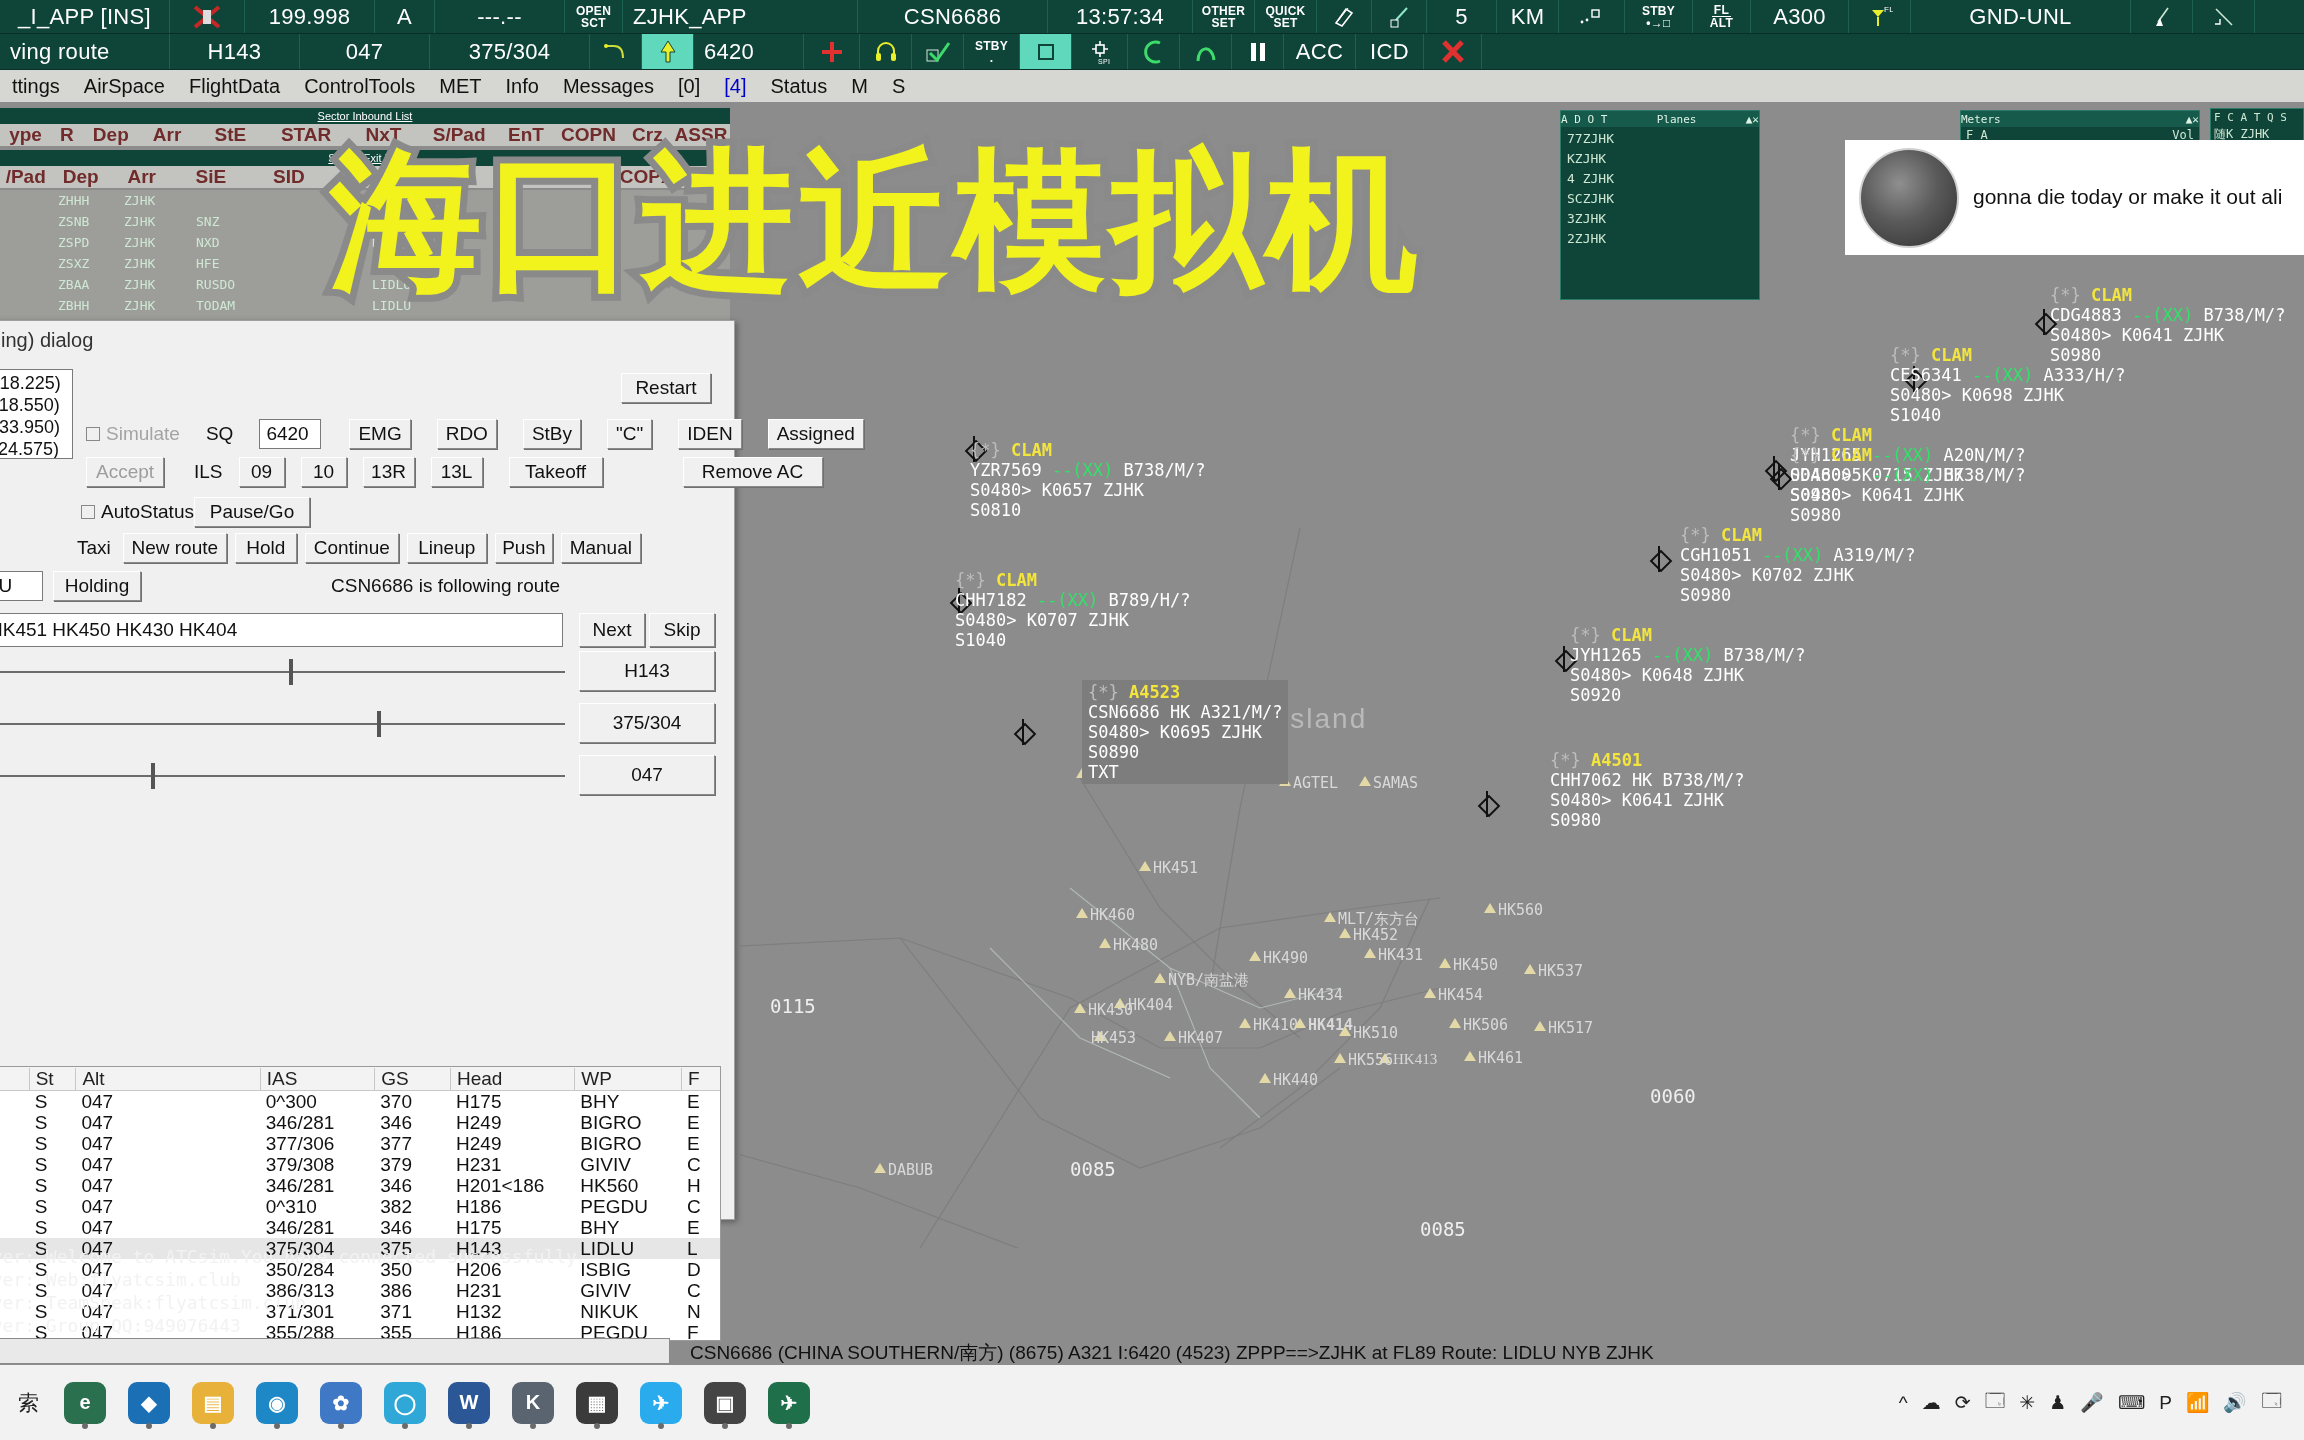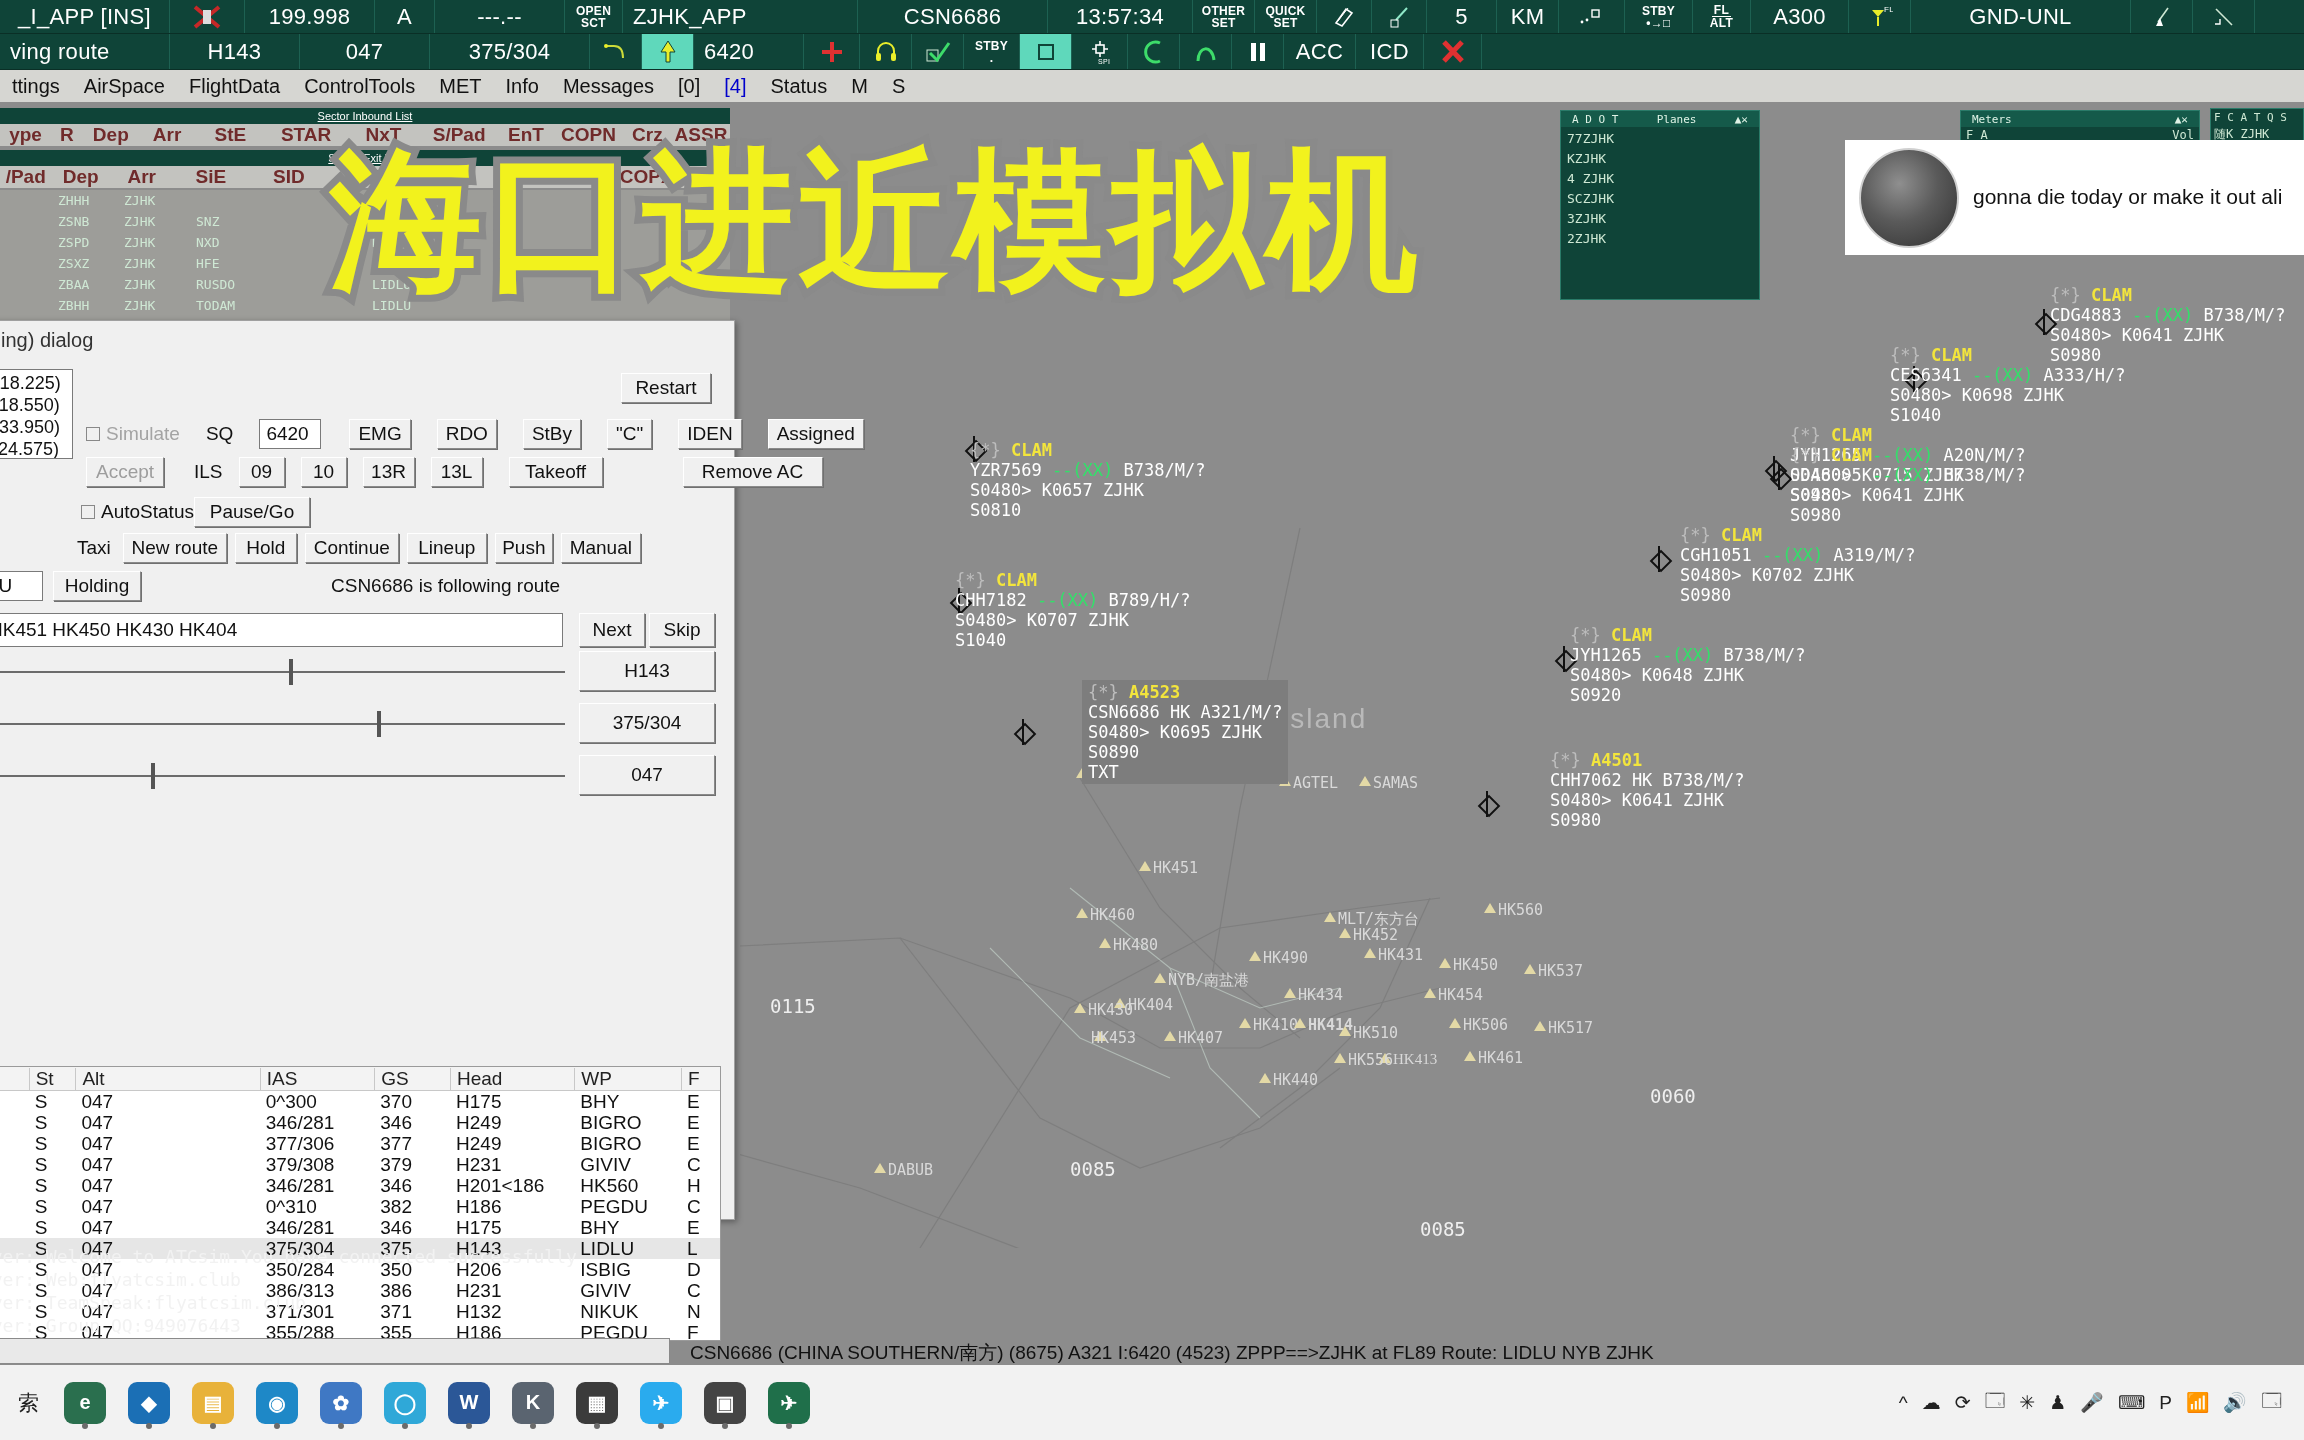--- a/index.html
+++ b/index.html
@@ -152,21 +152,21 @@
     letter-spacing:4px;
     font-family:"DejaVu Sans", sans-serif;
     white-space:nowrap;
   }
 
   
   .minipanel {
     position:absolute; background:#0f4438; border:1px solid #2a7a68;
     color:#cfe8d4; font-family:"DejaVu Sans Mono", monospace; font-size:13px;
   }
-  .minipanel .tb { background:#155a4a; height:16px; display:flex; align-items:center; justify-content:space-between; padding:0 11px; font-size:11px; color:#dff3e6;}
+  .minipanel .tb { background:#155a4a; height:16px; display:flex; align-items:center; justify-content:space-between; padding:0 0; font-size:11px; color:#dff3e6;}
 
   
   #cam {
     position:absolute; left:1845px; top:140px; width:459px; height:115px;
     background:#ffffff; display:flex; align-items:center; gap:14px;
     padding-left:14px;
   }
   #cam .pic {
     width:100px;height:100px;border-radius:50%;
     background:radial-gradient(circle at 40% 35%, #8f8f8f 0%, #5a5a5a 45%, #2f2f2f 100%);

